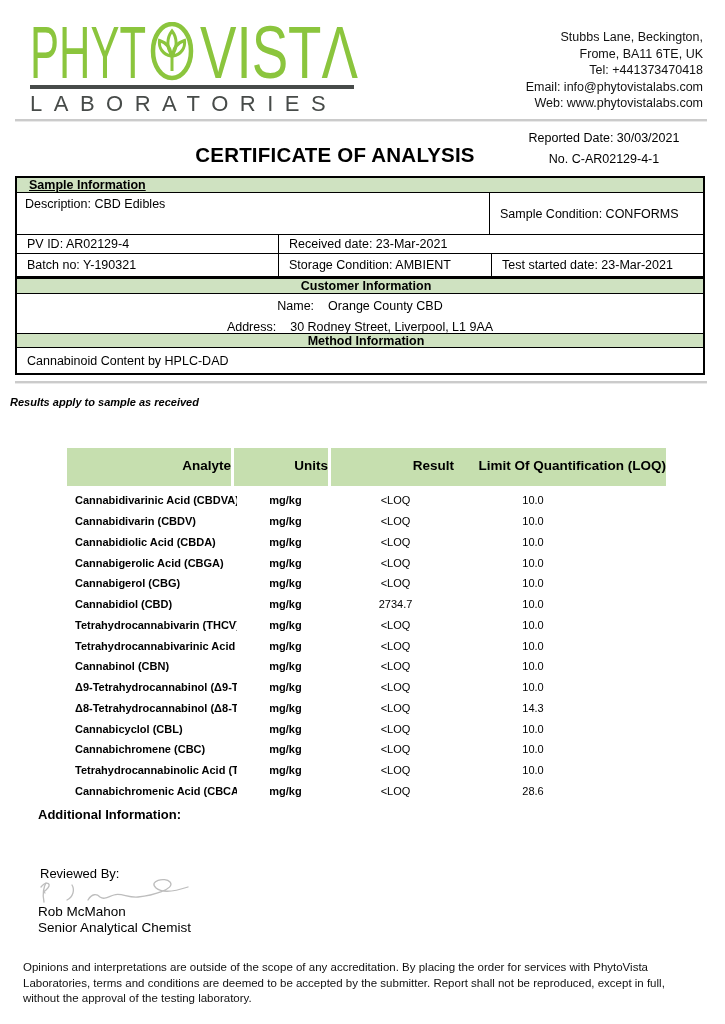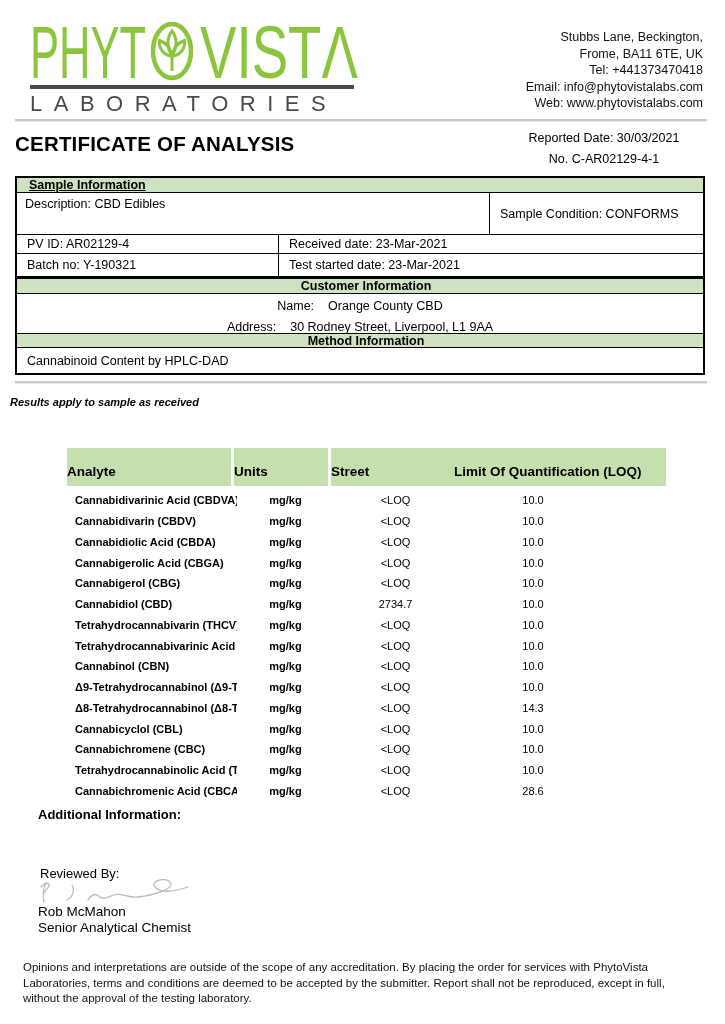--- a/index.html
+++ b/index.html
@@ -24,21 +24,21 @@
     font-size:12.5px; line-height:16.5px; color:#111;
   }
   .rule { position:absolute; left:15px; width:692px; height:3px; background:#cbcbcb; border-bottom:1px solid #e9e9e9; }
   .rule-top { top:119px; }
   .rule-mid { top:381px; }
 
   
   .report-meta { position:absolute; left:505px; top:131px; width:198px; text-align:center; font-size:12.5px; }
   .report-meta .line1 { margin-bottom:7px; }
   .coa-title {
-    position:absolute; left:15px; top:132px; width:640px; 
+    position:absolute; left:15px; top:143px; width:640px; text-align:center;
     font-size:20.5px; font-weight:bold; letter-spacing:0.2px;
   }
 
   
   .info-table { position:absolute; left:15px; width:690px; border:2px solid #000; }
   .tbl-sample { top:176px; }
   .tbl-cust { top:277px;text-align:center; }
   .band {
     background:#cfe2c1; border-bottom:1.5px solid #000;
     font-size:12.5px; font-weight:bold; padding:0 0 1px 12px; height:15px; line-height:14px;
@@ -61,21 +61,21 @@
   .cust-line + .cust-line { margin-top:7px; }
   .method-body { height:25px; font-size:12.5px; display:flex; align-items:center; padding:0 10px; }
 
   
   .results-note { position:absolute; left:10px; top:396px; font-size:11px; font-weight:bold; font-style:italic; }
 
   
   .results { position:absolute; left:67px; top:448px; width:605px; }
   .rt-head { display:flex; height:38px; }
   .rt-head .hc {
-    background:#c6dfaf; font-size:13.5px; font-weight:bold; text-align:left; padding-top:16px;
+    background:#c6dfaf; font-size:13.5px; font-weight:bold; text-align:right; padding-top:10px;
   }
   .hc-analyte { width:167px; border-right:3px solid #fff; }
   .hc-units   { width:97px;  border-right:3px solid #fff; }
   .hc-result  { width:123px; }
   .hc-loq     { width:212px; }
   .rt-body { margin-top:4px; }
   .rrow { display:flex; height:20.75px; align-items:center; font-size:11px; }
   .rrow .c { overflow:hidden; white-space:nowrap; }
   .c.analyte { width:170px; padding-left:8px; font-weight:bold; }
   .c.units   { width:97px; text-align:center; font-weight:bold; }
@@ -137,20 +137,21 @@
     <div class="cellrow r-desc">
       <div class="cell">Description: CBD Edibles</div>
       <div class="cell">Sample Condition: CONFORMS</div>
     </div>
     <div class="cellrow r-3 r-pv">
       <div class="cell">PV ID: AR02129-4</div>
       <div class="cell">Received date: 23-Mar-2021</div>
     </div>
     <div class="cellrow r-3 r-batch">
       <div class="cell">Batch no: Y-190321</div>
+      <div class="cell">Storage Condition: AMBIENT</div>
       <div class="cell">Test started date: 23-Mar-2021</div>
     </div>
   </div>
 
   <div class="info-table tbl-cust">
     <div class="band">
       <span>Customer Information</span>
     </div>
     <div class="cust-body">
       <div class="cust-line">
@@ -167,21 +168,21 @@
   </div>
 
   <div class="rule rule-mid"></div>
 
   <div class="results-note">Results apply to sample as received</div>
 
   <div class="results">
     <div class="rt-head">
       <div class="hc hc-analyte">Analyte</div>
       <div class="hc hc-units">Units</div>
-      <div class="hc hc-result">Street</div>
+      <div class="hc hc-result">Result</div>
       <div class="hc hc-loq">Limit Of Quantification (LOQ)</div>
     </div>
     <div class="rt-body">
     <div class="rrow">
       <div class="c analyte">Cannabidivarinic Acid (CBDVA)</div>
       <div class="c units">mg/kg</div>
       <div class="c result">&lt;LOQ</div>
       <div class="c loq">10.0</div>
     </div>
 

